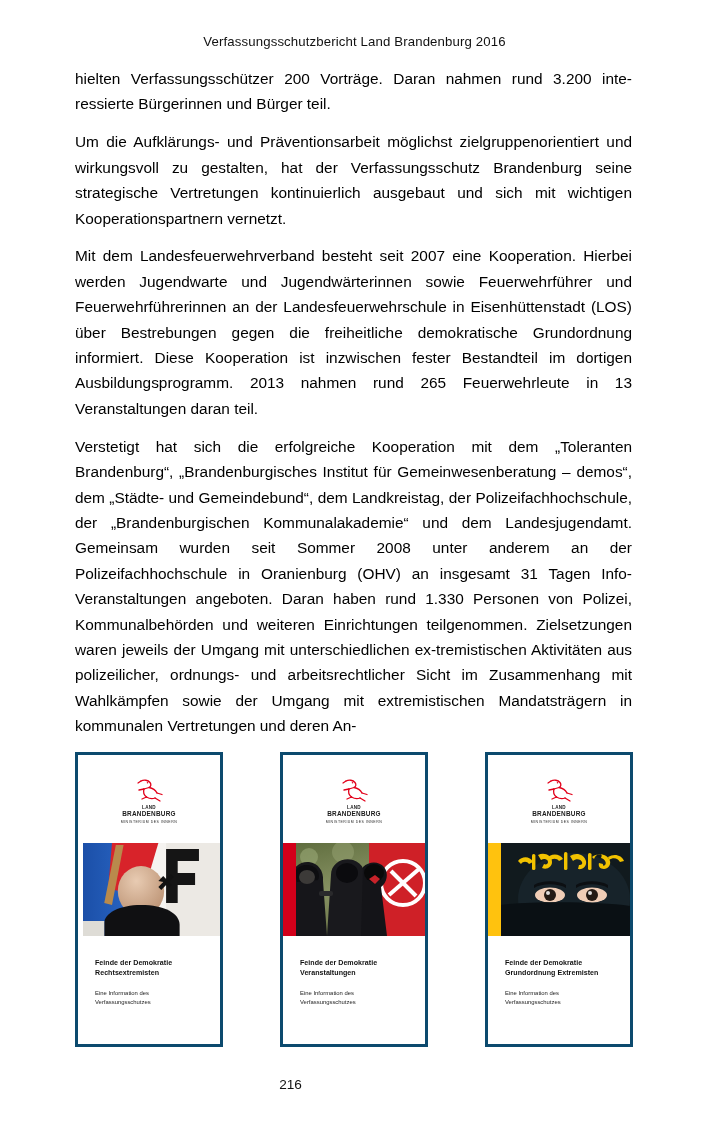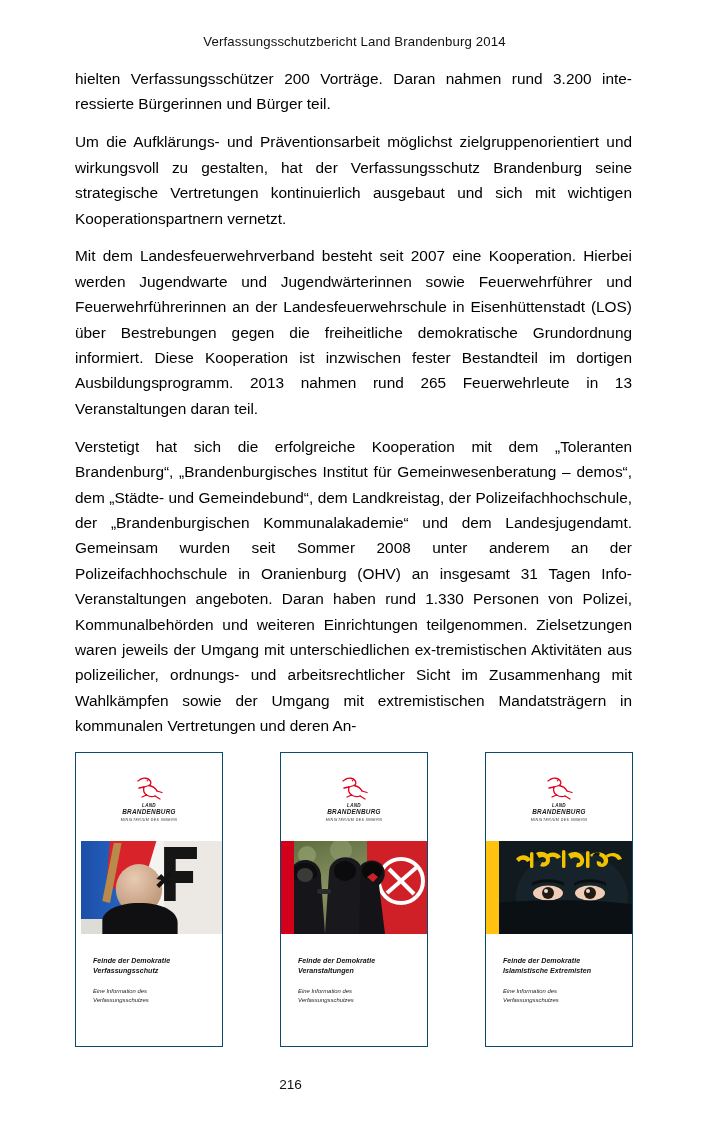--- a/index.html
+++ b/index.html
@@ -56,24 +56,23 @@
     top: 752px;
     width: 709px;
     height: 296px;
   }
   .brochure {
     position: absolute;
     top: 0;
     width: 148px;
     height: 295px;
     background: #ffffff;
-    border: 1px solid #0c4a6e;
+    border: 3px solid #0c4a6e;
     box-sizing: border-box;
     overflow: hidden;
-    font-style: italic;
   }
   .brochure.b1 { left: 75px; }
   .brochure.b2 { left: 280px; }
   .brochure.b3 { left: 485px; }
 
   
   .crest-block {
     position: absolute;
     top: 0;
     left: 0;
@@ -164,21 +163,21 @@
     width: 581px;
     text-align: center;
     font-size: 13.6px;
     line-height: 18px;
     color: #111111;
   }
 </style>
 </head>
 <body>
 
-<div class="running-head">Verfassungsschutzbericht Land Brandenburg 2014</div>
+<div class="running-head">Verfassungsschutzbericht Land Brandenburg 2016</div>
 
 <div class="text-column">
   <p class="para">hielten Verfassungsschützer 200 Vorträge. Daran nahmen rund 3.200 inte­ressierte Bürgerinnen und Bürger teil.</p>
   <p class="para">Um die Aufklärungs- und Präventionsarbeit möglichst zielgruppenorien­tiert und wirkungsvoll zu gestalten, hat der Verfassungsschutz Branden­burg seine strategische Vertretungen kontinuierlich ausgebaut und sich mit wichtigen Kooperationspartnern vernetzt.</p>
   <p class="para">Mit dem Landesfeuerwehrverband besteht seit 2007 eine Kooperation. Hierbei werden Jugendwarte und Jugendwärterinnen sowie Feuerwehr­führer und Feuerwehrführerinnen an der Landesfeuerwehrschule in Eisen­hüttenstadt (LOS) über Bestrebungen gegen die freiheitliche demokrati­sche Grundordnung informiert. Diese Kooperation ist inzwischen fester Be­standteil im dortigen Ausbildungsprogramm. 2013 nahmen rund 265 Feu­erwehrleute in 13 Veranstaltungen daran teil.</p>
   <p class="para">Verstetigt hat sich die erfolgreiche Kooperation mit dem „Toleranten Brandenburg“, „Brandenburgisches Institut für Gemeinwesenberatung – demos“, dem „Städte- und Gemeindebund“, dem Landkreistag, der Po­lizeifachhochschule, der „Brandenburgischen Kommunalakademie“ und dem Landesjugendamt. Gemeinsam wurden seit Sommer 2008 unter an­derem an der Polizeifachhochschule in Oranienburg (OHV) an insgesamt 31 Tagen Info-Veranstaltungen angeboten. Daran haben rund 1.330 Per­sonen von Polizei, Kommunalbehörden und weiteren Einrichtungen teilge­nommen. Zielsetzungen waren jeweils der Umgang mit unterschiedlichen ex-tremistischen Aktivitäten aus polizeilicher, ordnungs- und arbeitsrechtli­cher Sicht im Zusammenhang mit Wahlkämpfen sowie der Umgang mit ex­tremistischen Mandatsträgern in kommunalen Vertretungen und deren An-</p>
 </div>
 
 <div class="brochure-row">
 
@@ -225,21 +224,21 @@
         <path d="M34 2 L42 2 L30 62 L22 60 Z" fill="#b98a4c"></path>
         <ellipse cx="60" cy="48" rx="24" ry="25" fill="url(#p1head)"></ellipse>
         <path d="M78 38 l5 -5 l3 3 l5 -5 l3 3 l-5 5 l3 3 l-3 3 l-3 -3 l-5 5 l-3 -3 l5 -5 z" fill="#121212"></path>
         <path d="M22 93 L22 80 C22 70, 38 62, 60 62 C84 62, 100 70, 100 82 L100 93 Z" fill="#101012"></path>
         <rect x="0" y="78" width="22" height="15" fill="#dedcd6"></rect>
       </svg>
     </div>
 
     <div class="caption-block">
       <div class="cap-title">Feinde der Demokratie</div>
-      <div class="cap-title">Verfassungsschutz</div>
+      <div class="cap-title">Rechtsextremisten</div>
       <div class="cap-sub">Eine Information des</div>
       <div class="cap-sub" style="margin-top:0">Verfassungsschutzes</div>
     </div>
   </div>
 
   <div class="brochure b2">
 
     <div class="crest-block">
       <svg class="crest-eagle" width="34" height="26" viewBox="0 0 68 52">
         <g fill="none" stroke="#E2001A" stroke-width="2.6" stroke-linecap="round" stroke-linejoin="round">
@@ -355,21 +354,21 @@
         <ellipse cx="102" cy="50" rx="2" ry="2" fill="#ffffff" opacity="0.85"></ellipse>
         <path d="M46 45 C54 40, 70 40, 78 45 L78 42 C70 37, 54 37, 46 42 Z" fill="#0c0f12"></path>
         <path d="M88 45 C96 40, 112 40, 120 45 L120 42 C112 37, 96 37, 88 42 Z" fill="#0c0f12"></path>
         <path d="M12 62 C40 58, 120 58, 148 64 L148 93 L12 93 Z" fill="#0a1014"></path>
       </svg>
       <div class="photo-stripe" style="background:#FFC20E"></div>
     </div>
 
     <div class="caption-block">
       <div class="cap-title">Feinde der Demokratie</div>
-      <div class="cap-title">Islamistische Extremisten</div>
+      <div class="cap-title">Grundordnung Extremisten</div>
       <div class="cap-sub">Eine Information des</div>
       <div class="cap-sub" style="margin-top:0">Verfassungsschutzes</div>
     </div>
   </div>
 
 </div>
 
 <div class="folio">216</div>
 
 </body></html>

